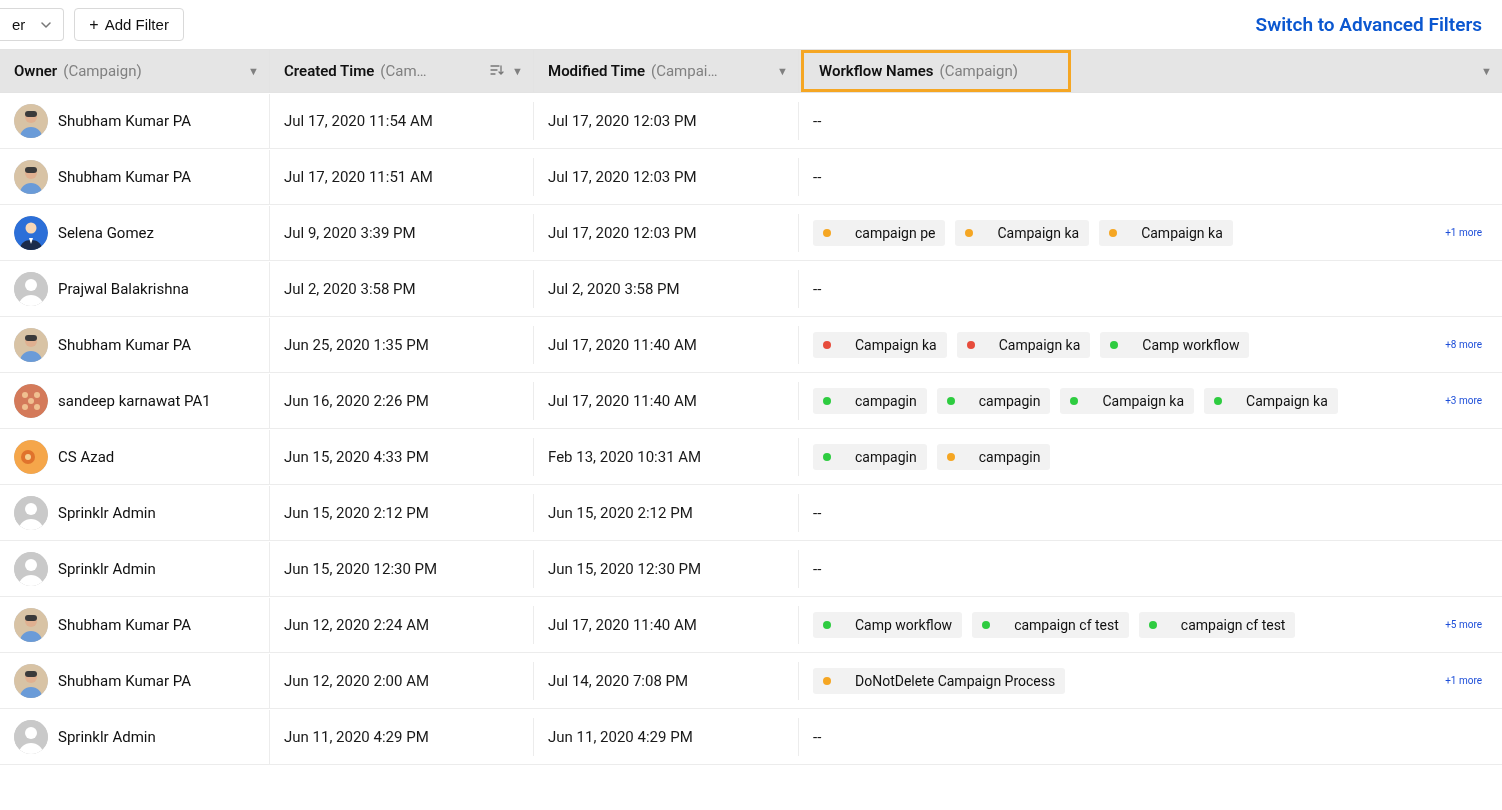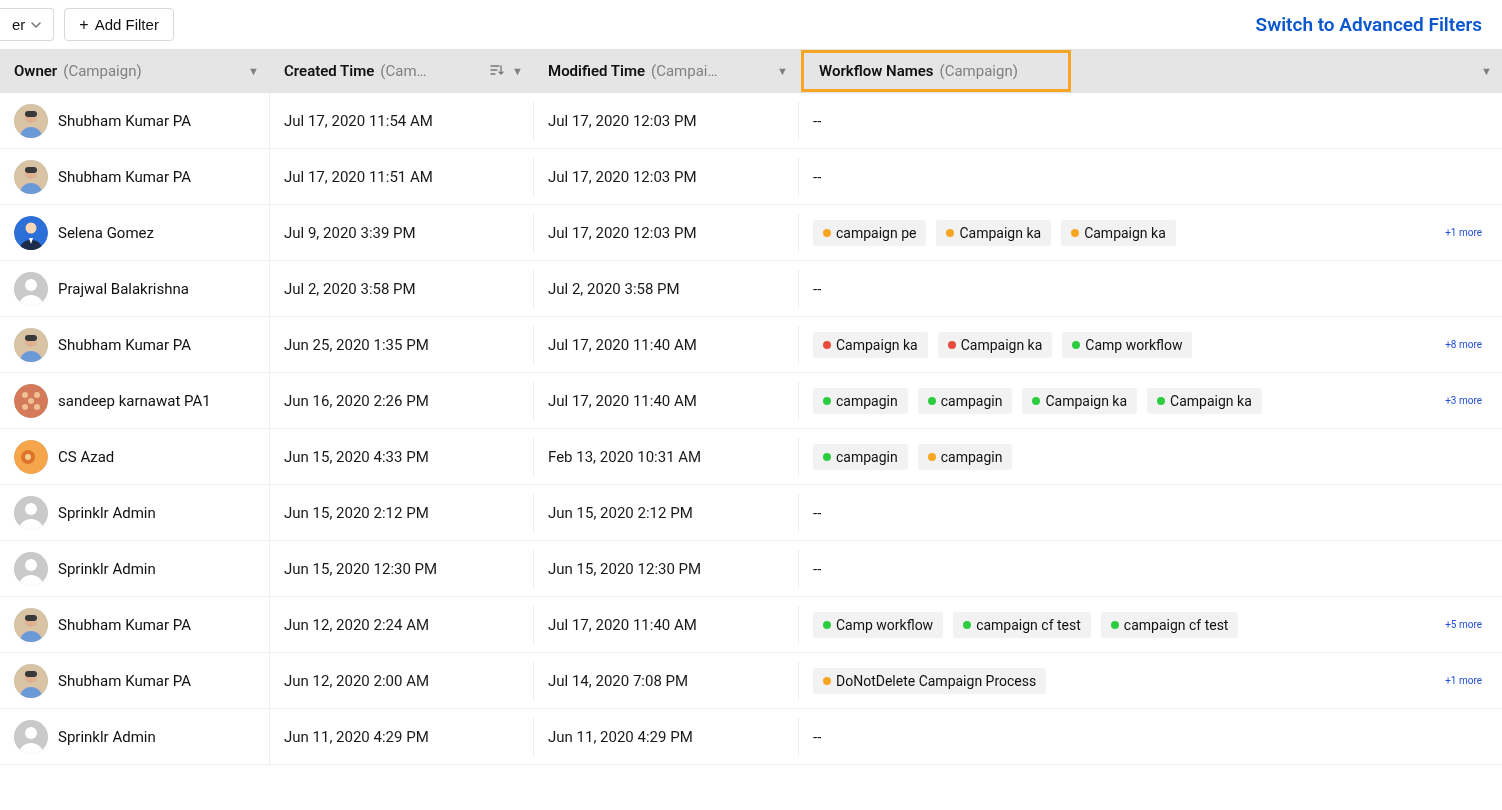--- a/index.html
+++ b/index.html
@@ -12,21 +12,21 @@
     }
     .toolbar {
       display: flex;
       align-items: center;
       padding: 8px 0 8px 0;
       gap: 10px;
     }
     .dropdown-btn {
       display: flex;
       align-items: center;
-      gap: 6px;
+      gap: 16px;
       padding: 7px 12px;
       border: 1px solid #d9d9d9;
       border-radius: 4px;
       background: #fff;
       cursor: pointer;
       font-size: 15px;
       color: #111;
       border-top-left-radius: 0;
       border-bottom-left-radius: 0;
       border-left: none;
@@ -121,21 +121,21 @@
       display: flex;
       align-items: center;
       justify-content: center;
       overflow: hidden;
     }
     .avatar svg { width: 100%; height: 100%; }
     .owner-name { color: #111; }
     .tag {
       display: inline-flex;
       align-items: center;
-      gap: 5px;
+      gap: 24px;
       padding: 5px 10px;
       background: #f2f2f2;
       border-radius: 3px;
       font-size: 14px;
       color: #111;
     }
     .dot {
       width: 8px;
       height: 8px;
       border-radius: 50%;

